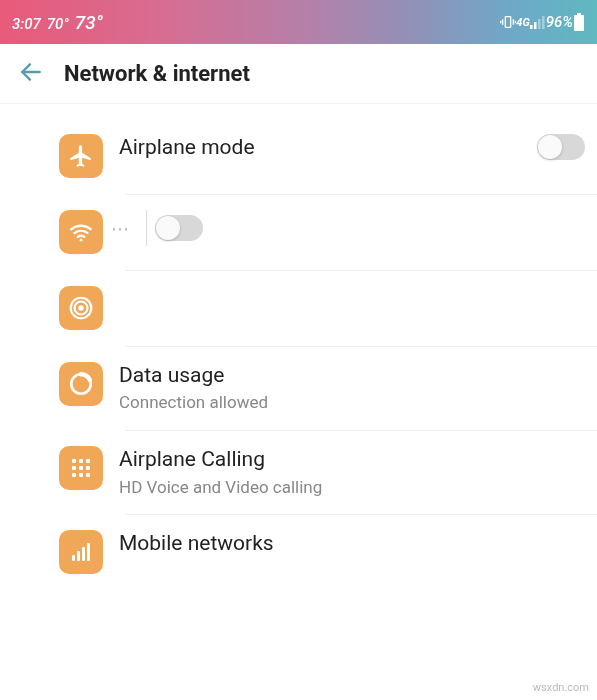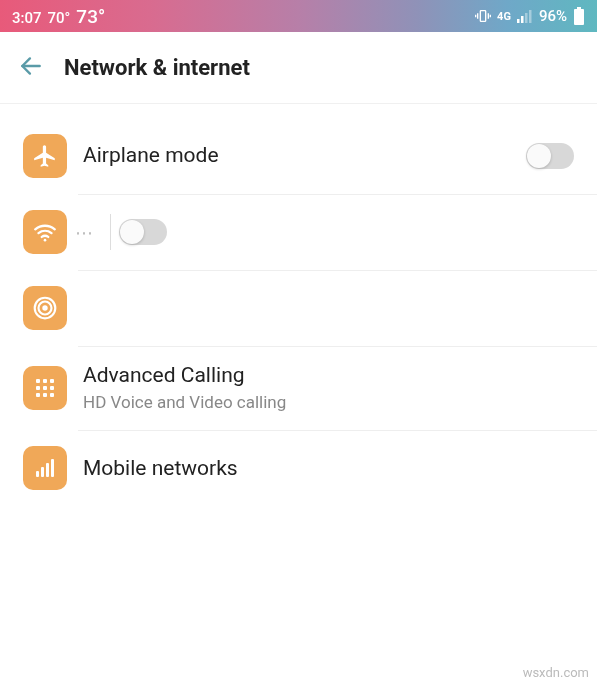--- a/index.html
+++ b/index.html
@@ -10,49 +10,49 @@
     body {
       font-family: -apple-system, BlinkMacSystemFont, 'Segoe UI', Roboto, sans-serif;
       width: 597px;
       height: 700px;
       background: #fff;
       display: flex;
       flex-direction: column;
       position: relative;
     }
     .status-bar {
-      height: 32px;
+      height: 44px;
       background: linear-gradient(90deg, #e85a7a 0%, #d96b8f 25%, #b77fa8 50%, #8f92b8 70%, #6fa8c8 85%, #5fb8c0 100%);
       display: flex;
       justify-content: space-between;
       align-items: center;
       padding: 16px 12px;
       color: #fff;
       font-size: 15px;
       font-weight: 500;
+      font-style: italic;
     }
     .status-left {
       display: flex;
       align-items: baseline;
       gap: 6px;
     }
     .status-right {
       display: flex;
       align-items: center;
-      gap: 6px;
     }
     .status-icon {
       display: inline-flex;
       align-items: center;
     }
     .temp-small {
       font-size: 19px;
     }
     .header {
-      height: 72px;
+      height: 60px;
       display: flex;
       align-items: center;
       padding: 0 18px;
       border-bottom: 1px solid #f0f0f0;
       gap: 20px;
     }
     .back-arrow {
       color: #5a9ba8;
       cursor: pointer;
     }
@@ -61,24 +61,25 @@
       font-weight: 700;
       color: #222;
     }
     .settings-list {
       flex: 1;
       overflow-y: auto;
       padding: 14px 0 0 0;
     }
     .settings-item {
       display: flex;
-      align-items: center;
-      padding: 16px 23px;
+      align-items: flex-start;
+      padding: 16px 12px;
       position: relative;
       cursor: pointer;
+      margin-left: 47px;
     }
     .settings-item + .settings-item::before {
       content: '';
       position: absolute;
       top: 0;
       left: 78px;
       right: 0;
       height: 1px;
       background: #eee;
     }
@@ -140,23 +141,23 @@
       width: 24px;
       height: 24px;
       border-radius: 50%;
       background: #fafafa;
       top: 1px;
       left: 1px;
       box-shadow: 0 1px 3px rgba(0,0,0,0.2);
     }
     .watermark {
       position: absolute;
-      bottom: 20px;
+      bottom: 6px;
       right: 8px;
-      font-size: 13px;
+      font-size: 11px;
       color: #bbb;
       text-align: right;
     }
   </style>
 </head>
 <body>
 
 <div class="status-bar">
   <div class="status-left">
     <span>3:07</span>
@@ -243,37 +244,49 @@
       <svg width="26" height="26" viewBox="0 0 24 24" fill="none" stroke="#fff" stroke-width="2">
           <circle cx="12" cy="12" r="2.5" fill="#fff" stroke="none"></circle>
           <circle cx="12" cy="12" r="6"></circle>
           <circle cx="12" cy="12" r="9.5"></circle>
         </svg>
     </div>
     <div class="item-content">
     </div>
   </div>
 
+  <div class="settings-item">
+    <div class="item-icon">
+      <svg width="26" height="26" viewBox="0 0 24 24" fill="none" stroke="#fff" stroke-width="2.5">
+          <circle cx="12" cy="12" r="9"></circle>
+          <path d="M12 3 A9 9 0 0 1 20 8" stroke-width="4" stroke-linecap="round"></path>
+        </svg>
+    </div>
+    <div class="item-content">
+      <div class="item-title">Data usage</div>
+      <div class="item-subtitle">Connection allowed</div>
+    </div>
+  </div>
 
   <div class="settings-item">
     <div class="item-icon">
       <svg width="24" height="24" viewBox="0 0 24 24" fill="#fff">
           <rect x="3" y="3" width="4" height="4" rx="1"></rect>
           <rect x="10" y="3" width="4" height="4" rx="1"></rect>
           <rect x="17" y="3" width="4" height="4" rx="1"></rect>
           <rect x="3" y="10" width="4" height="4" rx="1"></rect>
           <rect x="10" y="10" width="4" height="4" rx="1"></rect>
           <rect x="17" y="10" width="4" height="4" rx="1"></rect>
           <rect x="3" y="17" width="4" height="4" rx="1"></rect>
           <rect x="10" y="17" width="4" height="4" rx="1"></rect>
           <rect x="17" y="17" width="4" height="4" rx="1"></rect>
         </svg>
     </div>
     <div class="item-content">
-      <div class="item-title">Advanced Calling</div>
+      <div class="item-title">Airplane Calling</div>
       <div class="item-subtitle">HD Voice and Video calling</div>
     </div>
   </div>
 
   <div class="settings-item">
     <div class="item-icon">
       <svg width="24" height="24" viewBox="0 0 24 24" fill="#fff">
           <rect x="3" y="15" width="3" height="6" rx="1"></rect>
           <rect x="8" y="11" width="3" height="10" rx="1"></rect>
           <rect x="13" y="7" width="3" height="14" rx="1"></rect>

